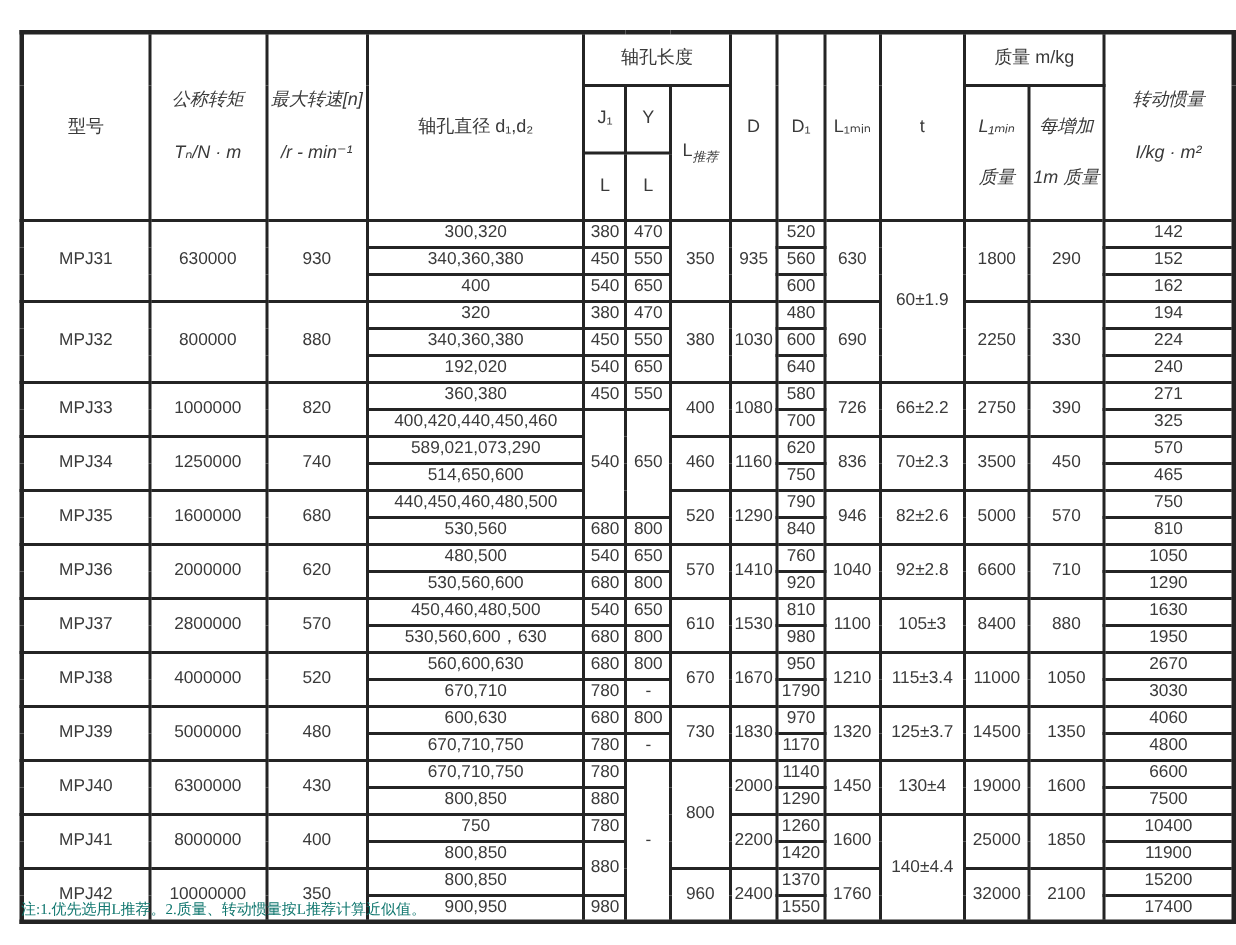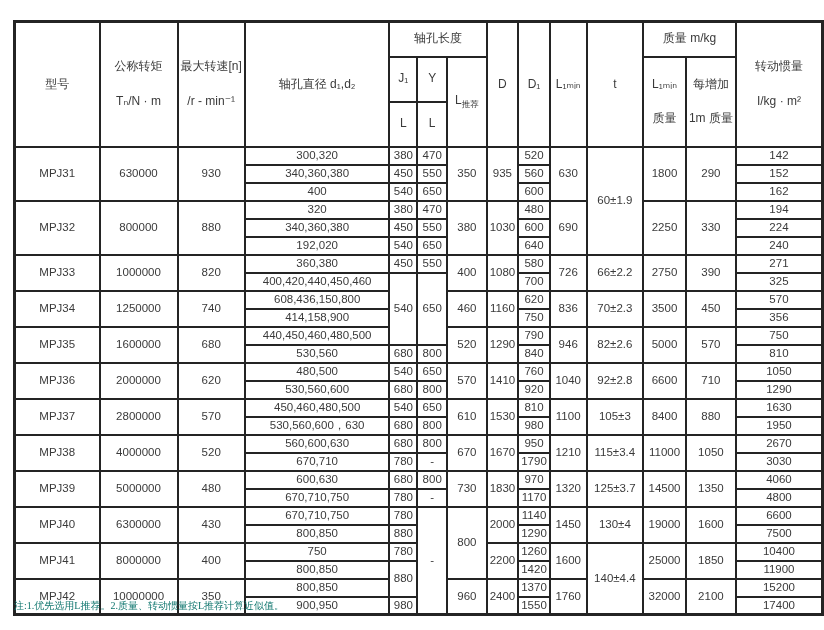--- a/index.html
+++ b/index.html
@@ -17,22 +17,22 @@
     padding:0 2px;
     text-align:center; vertical-align:middle;
     font-weight:normal;
     overflow:hidden; white-space:nowrap;
   }
   thead th { font-size:12px; line-height:1.3; }
   tbody td { font-size:11.5px; height:18px; line-height:1.0; }
   tr.hr1 { height:35px; }
   tr.hr2 { height:31px; }
   tr.hr3 { height:31px; }
-  .stack div { margin:19px 0; }
-  .sub-cjk { font-size:8.5px; vertical-align:-3px; }
+  .stack div { margin:19px 0;font-style:italic; }
+  .sub-cjk { font-size:8.5px; vertical-align:-3px;font-style:italic; }
   .footnote {
     position:absolute; left:14px; top:599px;
     font-size:10px; color:#0f766e; white-space:nowrap;font-family:Liberation Serif, serif;
   }
 </style>
 </head>
 <body>
 
 <div class="table-wrap">
   <table>
@@ -173,34 +173,34 @@
           <td>400,420,440,450,460</td>
           <td rowspan="4">540</td>
           <td rowspan="4">650</td>
           <td>700</td>
           <td>325</td>
         </tr>
         <tr>
           <td rowspan="2">MPJ34</td>
           <td rowspan="2">1250000</td>
           <td rowspan="2">740</td>
-          <td>608,436,150,800</td>
+          <td>589,021,073,290</td>
           <td rowspan="2">460</td>
           <td rowspan="2">1160</td>
           <td>620</td>
           <td rowspan="2">836</td>
           <td rowspan="2">70±2.3</td>
           <td rowspan="2">3500</td>
           <td rowspan="2">450</td>
           <td>570</td>
         </tr>
         <tr>
-          <td>414,158,900</td>
+          <td>514,650,600</td>
           <td>750</td>
-          <td>356</td>
+          <td>465</td>
         </tr>
         <tr>
           <td rowspan="2">MPJ35</td>
           <td rowspan="2">1600000</td>
           <td rowspan="2">680</td>
           <td>440,450,460,480,500</td>
           <td rowspan="2">520</td>
           <td rowspan="2">1290</td>
           <td>790</td>
           <td rowspan="2">946</td>

